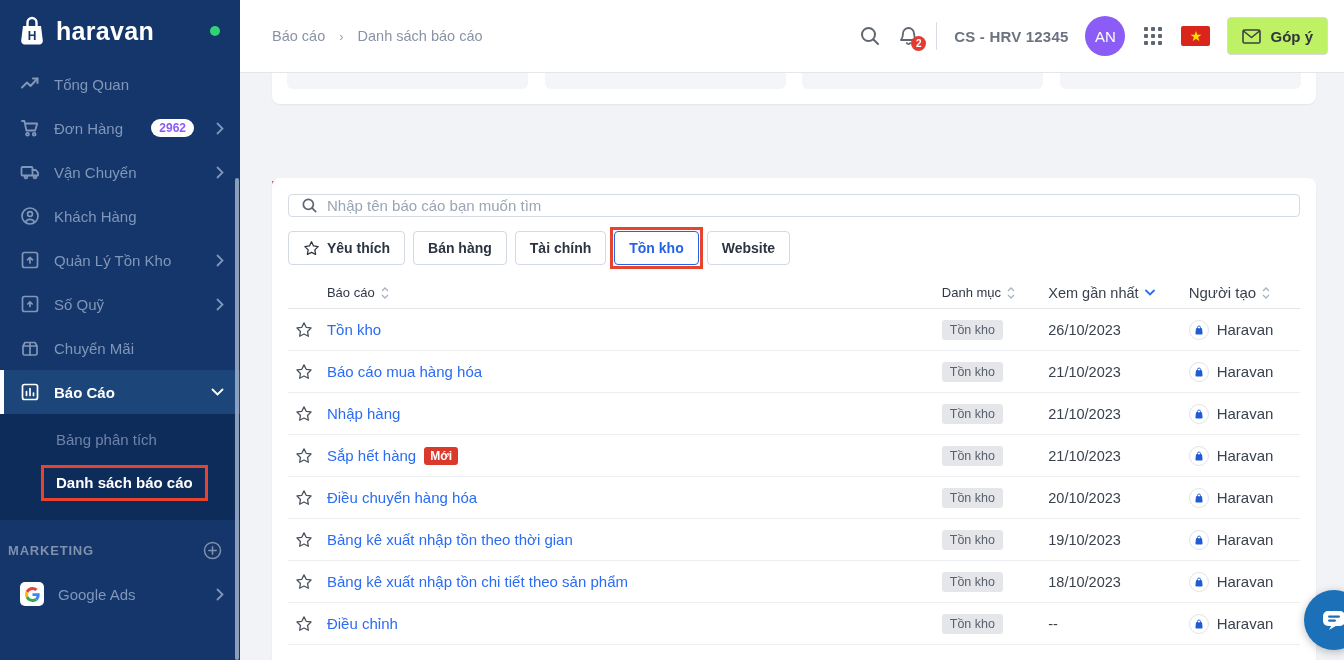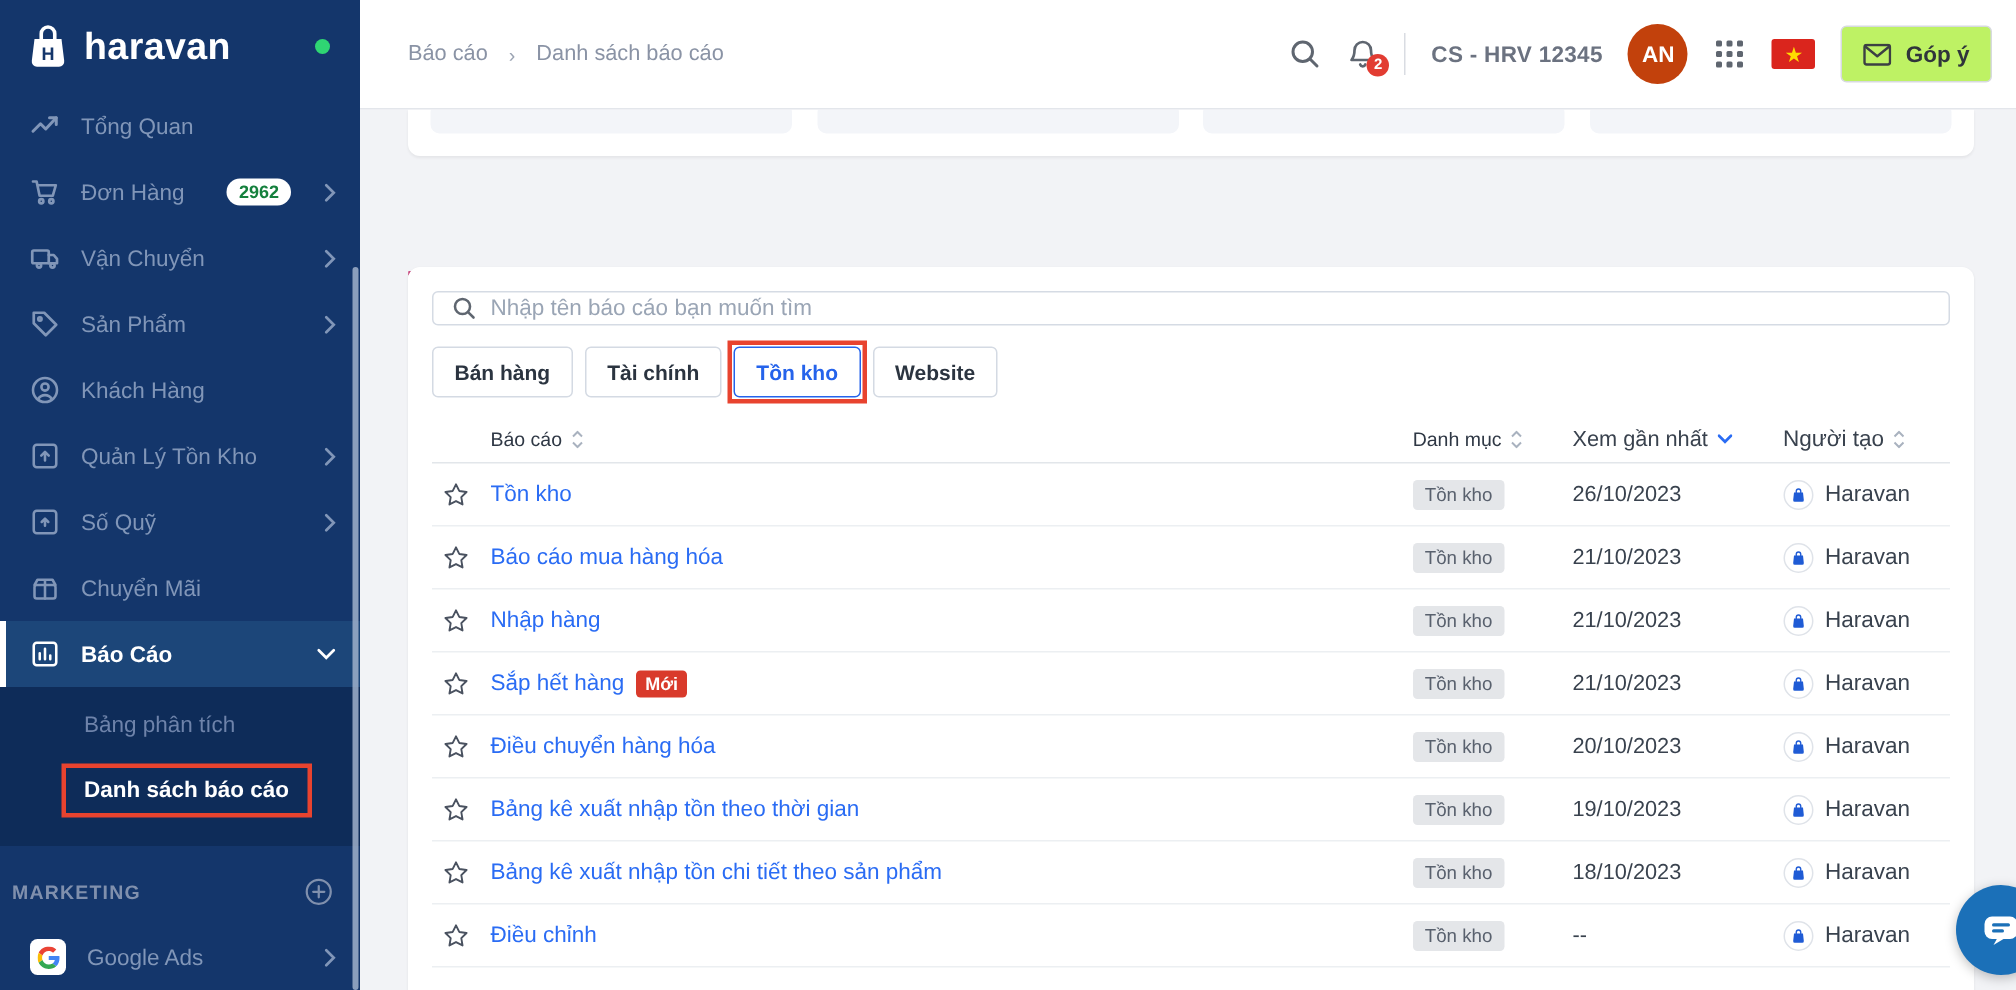--- a/index.html
+++ b/index.html
@@ -11,42 +11,42 @@
   svg { display:block; }
 
   
   .sidebar { position:absolute; left:0; top:0; width:240px; height:660px; background:#14366b; z-index:5; }
   .logo-row { height:62px; display:flex; align-items:center; padding:0 20px 0 14px; gap:6px; }
   .logo-text { color:#fff; font-size:25px; font-weight:700; letter-spacing:.3px; }
   .status-dot { width:10px; height:10px; border-radius:50%; background:#2fd573; margin-left:auto; }
   .nav-item { height:44px; display:flex; align-items:center; gap:14px; padding:0 16px 0 20px; color:#8196b8; font-size:15px; cursor:pointer; }
   .nav-item .ico { width:20px; display:flex; justify-content:center; }
   .nav-label { flex:1; white-space:nowrap; }
-  .count-pill { background:#fff; color:#15803d; font-size:12px; font-weight:700; border-radius:10px; padding:2px 8px; margin-right:8px; }
+  .count-pill { background:#fff; color:#8b5cf6; font-size:12px; font-weight:700; border-radius:10px; padding:2px 8px; margin-right:8px; }
   .nav-item.active { background:#1c4679; color:#fff; font-weight:700; border-left:4px solid #fff; padding-left:16px; }
   .submenu { background:#0e2c59; padding:10px 0 12px; }
   .sub-item { padding:7px 0 7px 56px; color:#6e83aa; font-size:15px; cursor:pointer; }
   .sub-item.active { color:#fff; font-weight:700; padding-top:10px; }
   .red-box { display:inline-block; border:3px solid #e8432f; padding:6px 12px 7px; margin-left:-15px; }
   .section-row { display:flex; align-items:center; height:44px; padding:0 18px 0 8px; margin-top:8px; }
   .section-label { flex:1; color:#8090ad; font-size:13px; font-weight:700; letter-spacing:.8px; }
   .app-sq { width:24px; height:24px; border-radius:5px; display:flex; align-items:center; justify-content:center; }
   .app-sq.white { background:#fff; }
   .side-scrollbar { position:absolute; right:1px; top:178px; bottom:0; width:4px; background:#9fb0ca; border-radius:2px; opacity:.85; }
 
   
   .topbar { position:absolute; left:240px; top:0; right:0; height:73px; background:#fff; border-bottom:1px solid #e3e6eb; display:flex; align-items:center; padding:0 16px 0 32px; z-index:4; }
   .crumb { color:#8a93a5; font-size:14.5px; cursor:pointer; }
   .crumb-sep { color:#9aa3b2; margin:0 14px; font-size:13px; }
   .top-right { margin-left:auto; display:flex; align-items:center; gap:17px; }
   .icon-btn { cursor:pointer; position:relative; display:flex; align-items:center; }
   .bell-badge { position:absolute; right:-7px; bottom:-4px; background:#e23c32; color:#fff; width:15px; height:15px; border-radius:50%; font-size:10px; font-weight:700; display:flex; align-items:center; justify-content:center; }
   .vdiv { width:1px; height:28px; background:#d9dce2; }
   .account-label { color:#6b7280; font-size:15px; font-weight:700; letter-spacing:.2px; }
-  .avatar { width:40px; height:40px; border-radius:50%; background:#c2410c; color:#fff; font-size:15px; font-weight:700; display:flex; align-items:center; justify-content:center; cursor:pointer; }
+  .avatar { width:40px; height:40px; border-radius:50%; background:#8b5cf6; color:#fff; font-size:15px; font-weight:400; display:flex; align-items:center; justify-content:center; cursor:pointer; }
   .flag { width:29px; height:20px; background:#da251d; color:#ffdd00; display:flex; align-items:center; justify-content:center; font-size:14px; cursor:pointer; border-radius:2px; }
   .feedback-btn { display:flex; align-items:center; gap:9px; border:1px solid #d7dadf; border-radius:4px; background:#bef264; height:38px; padding:0 14px; font-size:15px; font-weight:700; color:#30353b; cursor:pointer; }
 
   
   .main { position:absolute; left:240px; top:73px; right:0; bottom:0; background:#f2f3f6; }
   .strip-card { position:absolute; left:32px; top:0; width:1044px; height:31px; background:#fff; border-radius:0 0 8px 8px; box-shadow:0 1px 2px rgba(0,0,0,.06); overflow:hidden; }
   .strip-box { position:absolute; top:-4px; height:20px; width:241px; background:#f3f5f9; border-radius:6px; }
   .page-title { position:absolute; left:32px; top:63px; font-size:24px; font-weight:700; color:#be185d;margin-top:40px; }
   .list-card { position:absolute; left:32px; top:105px; width:1044px; height:482px; background:#fff; border-radius:8px 8px 0 0; box-shadow:0 1px 2px rgba(0,0,0,.07); padding:16px 16px 0; }
   .search-box { height:23px; border:1px solid #d5dbe4; border-radius:4px; display:flex; align-items:center; gap:9px; padding:0 12px; }
@@ -126,34 +126,20 @@
         </svg>
       </span>
     <span class="nav-label">Vận Chuyển</span>
     <span>
         <svg width="8" height="13" viewBox="0 0 8 13" fill="none" stroke="#8196b8" stroke-width="1.8" stroke-linecap="round">
           <path d="M1.5 1.5l5 5-5 5"></path>
         </svg>
       </span>
   </div>
 
-  <div class="nav-item">
-    <span class="ico">
-        <svg width="20" height="20" viewBox="0 0 20 20" fill="none" stroke="#8196b8" stroke-width="1.8" stroke-linejoin="round">
-          <path d="M2.5 2.5h7l8 8-7 7-8-8z"></path>
-          <circle cx="6.6" cy="6.6" r="1.1"></circle>
-        </svg>
-      </span>
-    <span class="nav-label">Sản Phẩm</span>
-    <span>
-        <svg width="8" height="13" viewBox="0 0 8 13" fill="none" stroke="#8196b8" stroke-width="1.8" stroke-linecap="round">
-          <path d="M1.5 1.5l5 5-5 5"></path>
-        </svg>
-      </span>
-  </div>
 
   <div class="nav-item">
     <span class="ico">
         <svg width="20" height="20" viewBox="0 0 20 20" fill="none" stroke="#8196b8" stroke-width="1.7">
           <circle cx="10" cy="10" r="8"></circle>
           <circle cx="10" cy="8" r="2.4"></circle>
           <path d="M5.5 16a5.2 5.2 0 0 1 9 0"></path>
         </svg>
       </span>
     <span class="nav-label">Khách Hàng</span>
@@ -317,20 +303,28 @@
           <svg width="17" height="17" viewBox="0 0 22 22" fill="none" stroke="#5f6670" stroke-width="2.2" stroke-linecap="round">
             <circle cx="9.5" cy="9.5" r="6.5"></circle>
             <path d="M14.5 14.5L19 19"></path>
           </svg>
         </span>
       <input type="text" placeholder="Nhập tên báo cáo bạn muốn tìm" style="">
     </div>
 
     <div class="filters">
       <button class="filter-btn">
+        <span>
+            <svg width="17" height="17" viewBox="0 0 24 24" fill="none" stroke="#2b3440" stroke-width="1.8" stroke-linejoin="round">
+              <path d="M12 2.5l2.9 5.9 6.5.9-4.7 4.6 1.1 6.5-5.8-3-5.8 3 1.1-6.5L2.6 9.3l6.5-.9z"></path>
+            </svg>
+          </span>
+        <span>Yêu thích</span>
+      </button>
+      <button class="filter-btn">
           <span>Bán hàng</span>
         </button>
       <button class="filter-btn">
           <span>Tài chính</span>
         </button>
       <button class="filter-btn selected">
         <span>Tồn kho</span>
         <span class="annot"></span>
       </button>
       <button class="filter-btn">

